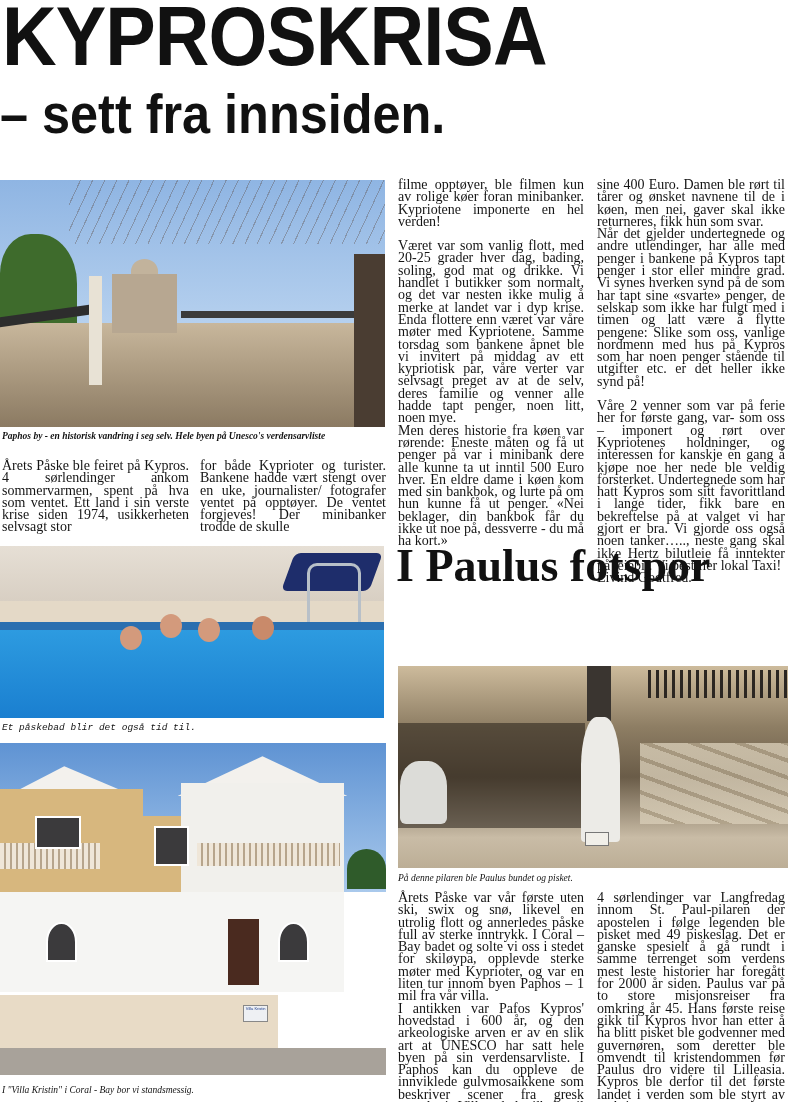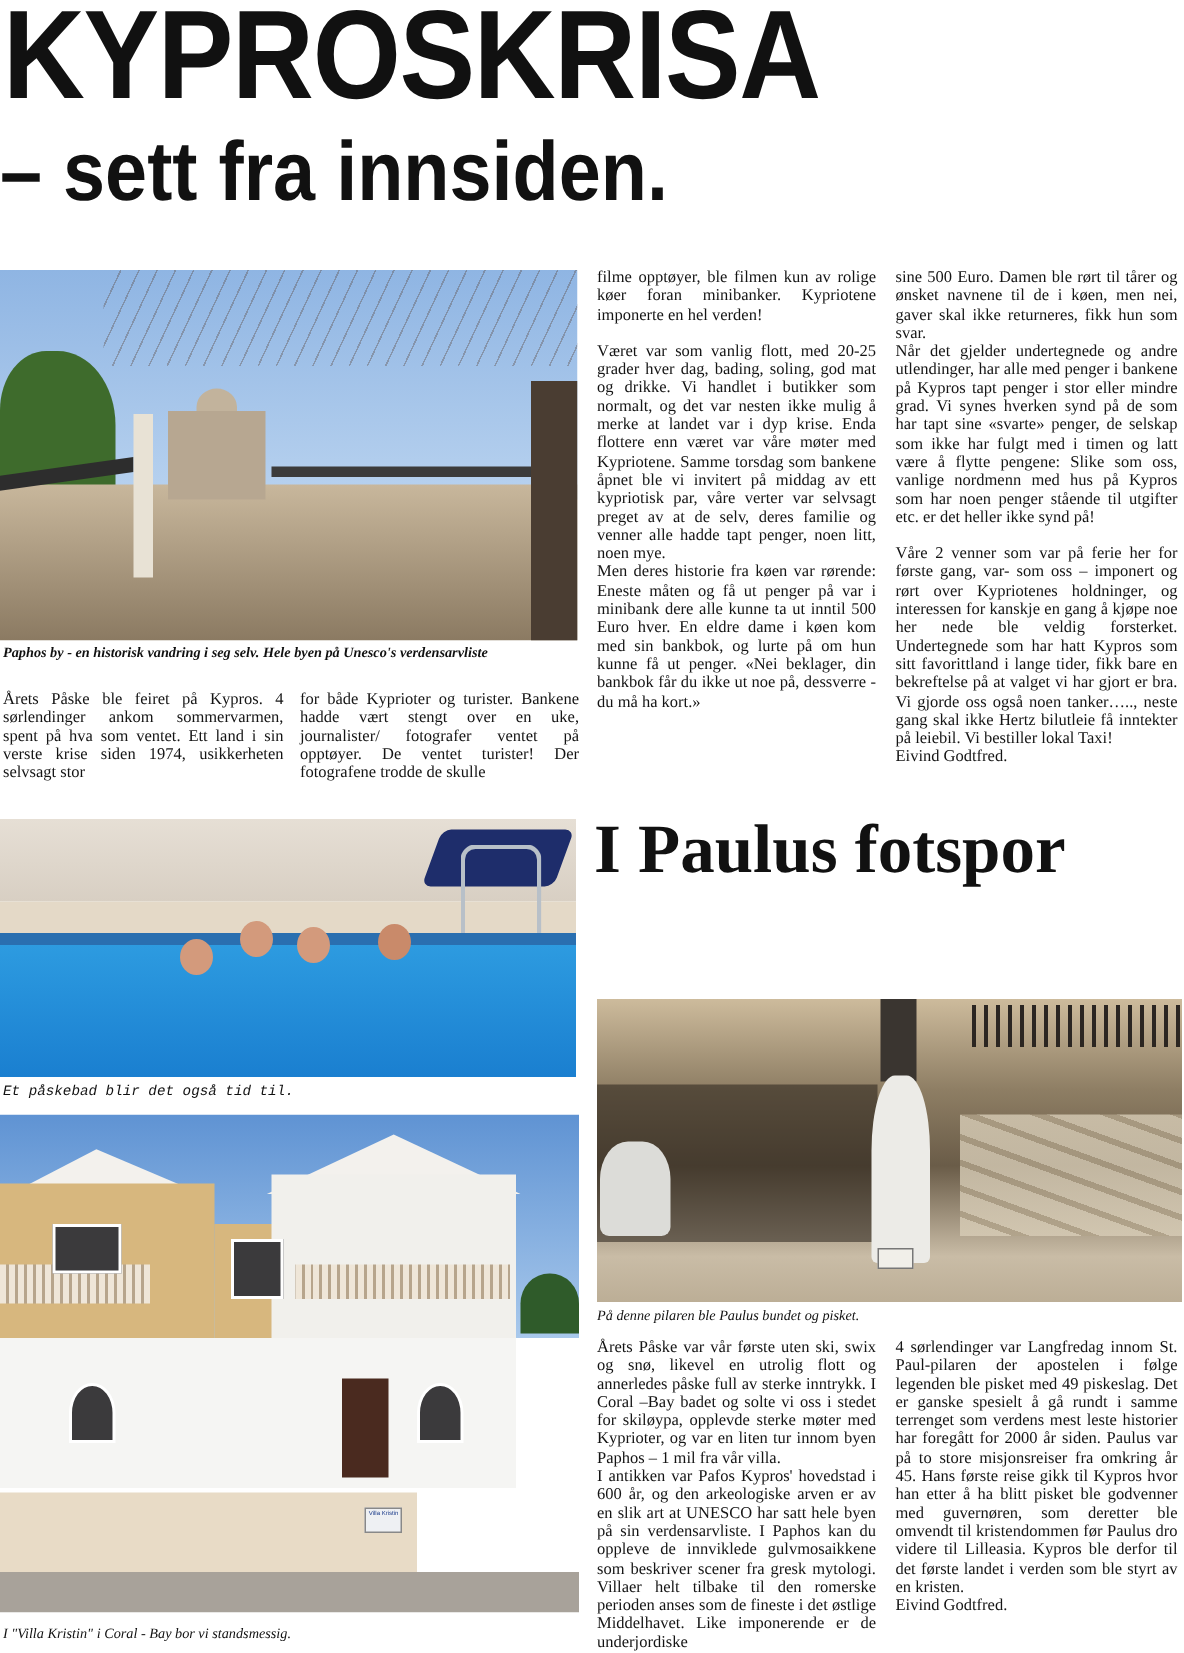--- a/index.html
+++ b/index.html
@@ -5,21 +5,21 @@
   * { box-sizing: border-box; margin: 0; padding: 0; }
   html, body { width: 789px; height: 1102px; background: #ffffff; overflow: hidden; }
   body { position: relative; font-family: "Liberation Serif", serif; color: #111; }
 
   .headline-1 { position: absolute; left: 2px; top: -6px; font-family: "Liberation Sans", sans-serif; font-weight: bold; font-size: 84px; letter-spacing: -1px; line-height: 1; transform: scaleX(0.9); transform-origin: left; }
   .headline-2 { position: absolute; left: 0px; top: 86px; font-family: "Liberation Sans", sans-serif; font-weight: bold; font-size: 56px; line-height: 1; transform: scaleX(0.9); transform-origin: left; }
 
   .photo { position: absolute; overflow: hidden; }
   .caption { position: absolute; font-family: "Liberation Serif", serif; font-style: italic; font-size: 9.5px; color: #111; white-space: nowrap; }
 
-  .col { position: absolute; font-size: 11px; line-height: 12.3px; text-align: justify; color: #141414; }
+  .col { position: absolute; font-size: 14px; line-height: 12.3px; text-align: justify; color: #141414; }
   .col p { margin: 0; }
   .col p.gap { margin-top: 12px; }
 
   .headline-3 { position: absolute; left: 396px; top: 538px; font-family: Liberation Serif, serif; font-weight: bold; font-size: 46px; line-height: 56px; }
 
   
   .p1-sky { position:absolute; left:0; top:0; width:100%; height:62%; background: linear-gradient(#8fb5e3, #b8d2ef); }
   .p1-ground { position:absolute; left:0; top:58%; width:100%; height:42%; background: linear-gradient(#c8b79c, #8b7a62); }
   .p1-trees { position:absolute; left:0; top:22%; width:20%; height:40%; background:#3e6b2c; border-radius: 40% 50% 0 0; }
   .p1-church { position:absolute; left:29%; top:38%; width:17%; height:24%; background:#b7a791; }
@@ -81,29 +81,29 @@
   <div class="p1-bridge2"></div>
   <div class="p1-column"></div>
   <div class="p1-trunk"></div>
 </div>
 <div class="caption" style="left:2px; top:431px;font-weight:bold;">Paphos by  - en historisk vandring i seg selv. Hele byen på Unesco's verdensarvliste</div>
 
 <div class="col" style="left:2px; top:460px; width:187px;">
   <p>Årets Påske ble feiret på Kypros. 4 sørlendinger ankom sommervarmen, spent på hva som ventet. Ett land i sin verste krise siden 1974, usikkerheten selvsagt stor</p>
 </div>
 <div class="col" style="left:200px; top:460px; width:186px;">
-  <p>for både Kyprioter og turister. Bankene hadde vært stengt over en uke, journalister/ fotografer ventet på opptøyer. De ventet turister! Der fotografene trodde de skulle</p>
+  <p>for både Kyprioter og turister. Bankene hadde vært stengt over en uke, journalister/ fotografer ventet på opptøyer. De ventet forgjeves! Der minibanker trodde de skulle</p>
 </div>
 <div class="col" style="left:398px; top:179px; width:186px;">
   <p>filme opptøyer, ble filmen kun av rolige køer foran minibanker. Kypriotene imponerte en hel verden!</p>
   <p class="gap">Været var som vanlig flott, med 20-25 grader hver dag, bading, soling, god mat og drikke. Vi handlet i butikker som normalt, og det var nesten ikke mulig å merke at landet var i dyp krise. Enda flottere enn været var våre møter med Kypriotene. Samme torsdag som bankene åpnet ble vi invitert på middag av ett kypriotisk par, våre verter var selvsagt preget av at de selv, deres familie og venner alle hadde tapt penger, noen litt, noen mye.</p>
   <p>Men deres historie fra køen var rørende: Eneste måten og få ut penger på var i minibank dere alle kunne ta ut inntil 500 Euro hver. En eldre dame i køen kom med sin bankbok, og lurte på om hun kunne få ut penger. «Nei beklager, din bankbok får du ikke ut noe på, dessverre - du må ha kort.»</p>
 </div>
 <div class="col" style="left:597px; top:179px; width:188px;">
-  <p>sine 500 Euro. Damen ble rørt til tårer og ønsket navnene til de i køen, men nei, gaver skal ikke returneres, fikk hun som svar.</p>
+  <p>sine 400 Euro. Damen ble rørt til tårer og ønsket navnene til de i køen, men nei, gaver skal ikke returneres, fikk hun som svar.</p>
   <p>Når det gjelder undertegnede og andre utlendinger, har alle med penger i bankene på Kypros tapt penger i stor eller mindre grad. Vi synes hverken synd på de som har tapt sine «svarte» penger, de selskap som ikke har fulgt med i timen og latt være å flytte pengene: Slike som oss, vanlige nordmenn med hus på Kypros som har noen penger stående til utgifter etc. er det heller ikke synd på!</p>
   <p class="gap">Våre 2 venner som var på ferie her for første gang, var- som oss – imponert og rørt over Kypriotenes holdninger, og interessen for kanskje en gang å kjøpe noe her nede ble veldig forsterket. Undertegnede som har hatt Kypros som sitt favorittland i lange tider, fikk bare en bekreftelse på at valget vi har gjort er bra. Vi gjorde oss også noen tanker….., neste gang skal ikke Hertz bilutleie få inntekter på leiebil. Vi bestiller lokal Taxi!</p>
   <p>Eivind Godtfred.</p>
 </div>
 
 <div class="photo" style="left:0; top:546px; width:384px; height:172px;">
   <div class="p2-wall"></div>
   <div class="p2-deck"></div>
   <div class="p2-lounger"></div>
   <div class="p2-ladder"></div>

